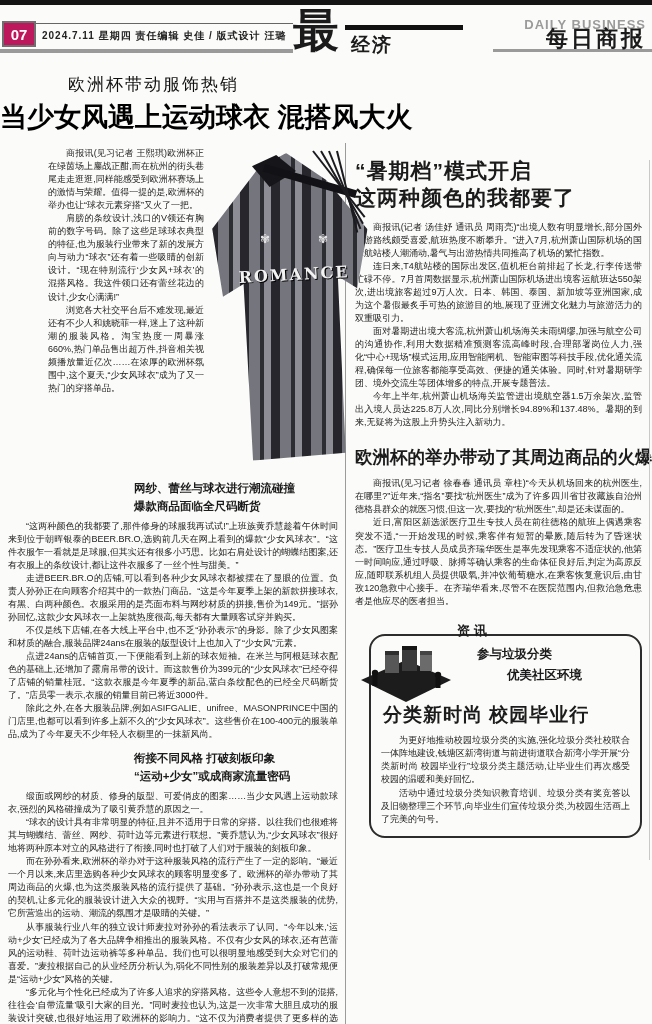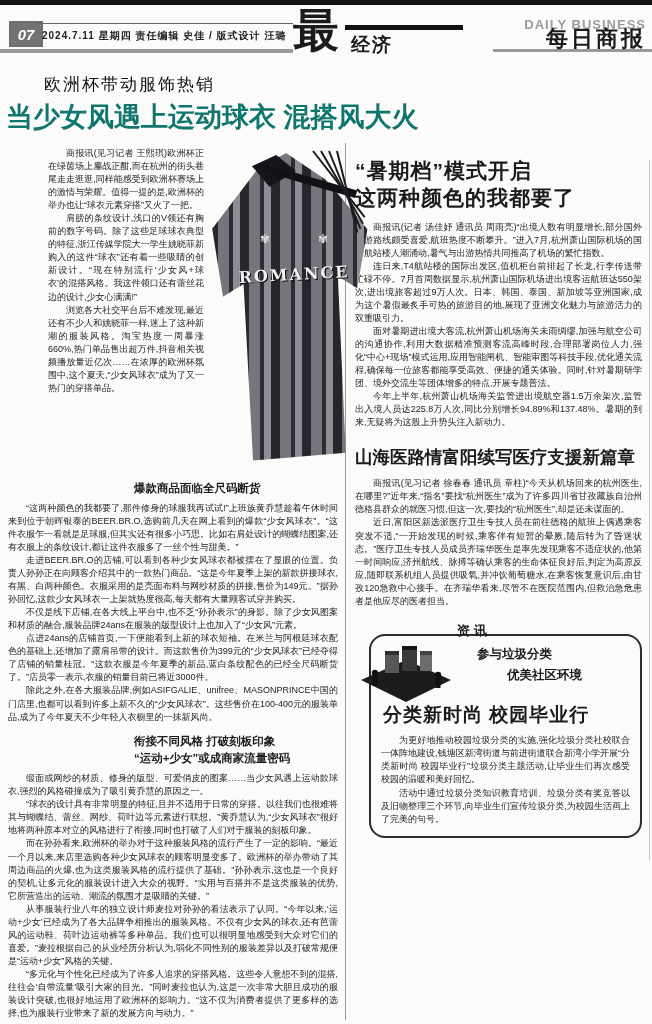--- a/index.html
+++ b/index.html
@@ -1,36 +1,36 @@
 <!DOCTYPE html>
 <html><head>
 <meta charset="utf-8">
 <style>
   html,body{margin:0;padding:0;}
   body{width:652px;height:1024px;background:#fbfbf9;color:#1b1b1b;
        font-family:"Liberation Sans",sans-serif;position:relative;overflow:hidden;}
   .topbar{height:5px;background:#141414;}
   
   .header{position:relative;height:52px;}
-  .pagenum{position:absolute;left:9px;top:16px;width:30px;height:22px;background:#737373;
+  .pagenum{position:absolute;left:2px;top:16px;width:30px;height:22px;background:#be185d;
            border:2px solid #6f6f6f;color:#fff;font-weight:bold;font-size:15px;
-           display:flex;align-items:center;justify-content:center;font-style:italic;}
+           display:flex;align-items:center;justify-content:center;}
   .dateline{position:absolute;left:42px;top:24px;font-size:10px;font-weight:bold;letter-spacing:1px;color:#222;}
   .hthin{position:absolute;left:36px;top:18px;width:395px;height:1px;background:#666;}
   .hthick{position:absolute;left:0;top:44px;width:448px;height:4px;background:#9a9a9a;}
   .hthickR{position:absolute;right:0;top:44px;width:170px;height:3px;background:#9a9a9a;}
   .masthead{position:absolute;left:293px;top:2px;width:200px;background:#fbfbf9;}
   .mast-char{font-family:"DejaVu Serif",serif;font-size:46px;font-weight:bold;line-height:1;display:inline-block;}
   .mast-bar{position:absolute;left:52px;top:18px;width:118px;height:5px;background:#111;}
   .mast-sec{position:absolute;left:58px;top:25px;font-size:19px;font-weight:bold;letter-spacing:2px;}
   .brand-en{position:absolute;right:6px;top:12px;font-size:13px;font-weight:bold;color:#9b9b9b;letter-spacing:1px;}
   .brand-cn{position:absolute;right:6px;top:19px;font-size:22px;font-weight:bold;letter-spacing:3px;font-family:"DejaVu Serif",serif;}
   
-  .kicker{font-size:17px;letter-spacing:2px;margin:16px 0 2px 44px;color:#111;}
-  .headline{font-size:27px;font-weight:bold;letter-spacing:0;margin:3px 0 8px 6px;color:#0f766e;}
+  .kicker{font-size:17px;letter-spacing:2px;margin:16px 0 2px 68px;color:#111;}
+  .headline{font-size:27px;font-weight:bold;letter-spacing:0;margin:3px 0 8px 0;color:#000000;}
   
   .cols{display:flex;padding:0 4px 0 8px;}
   .col-left{width:330px;flex:none;}
   .col-right{flex:1;border-left:1px solid #9b9b9b;margin-left:7px;padding:0 6px 0 9px;min-width:0;}
   .edge-line{position:absolute;right:2px;top:160px;height:700px;width:1px;background:#c9c9c9;}
   .p{font-size:9px;line-height:1.45;text-align:justify;text-indent:2em;margin:0;color:#232323;}
   .lead-row{display:flex;gap:6px;}
   .intro-col{width:156px;flex:none;padding-top:4px;margin-left:40px;}
   .subhead{font-weight:bold;font-size:11.5px;line-height:1.55;margin:9px 0 4px 126px;}
   .subhead div{white-space:nowrap;}
@@ -90,21 +90,21 @@
 
 <div class="kicker">欧洲杯带动服饰热销</div>
 <div class="headline">当少女风遇上运动球衣 混搭风大火</div>
 
 <div class="cols">
 
   <div class="col-left">
     <div class="lead-row">
       <div class="intro-col">
           <p class="p">商报讯(见习记者 王熙琪)欧洲杯正在绿茵场上鏖战正酣,而在杭州的街头巷尾走走逛逛,同样能感受到欧洲杯赛场上的激情与荣耀。值得一提的是,欧洲杯的举办也让“球衣元素穿搭”又火了一把。</p>
-          <p class="p">肩膀的条纹设计,浅口的V领还有胸前的数字号码。除了这些足球球衣典型的特征,浙江传媒学院大一学生姚晓菲新购入的这件“球衣”还有着一些吸睛的创新设计。“现在特别流行‘少女风+球衣’的混搭风格。我这件领口还有蕾丝花边的设计,少女心满满!”</p>
+          <p class="p">肩膀的条纹设计,浅口的V领还有胸前的数字号码。除了这些足球球衣典型的特征,也为服装行业带来了新的发展方向与动力“球衣”还有着一些吸睛的创新设计。“现在特别流行‘少女风+球衣’的混搭风格。我这件领口还有蕾丝花边的设计,少女心满满!”</p>
           <p class="p">浏览各大社交平台后不难发现,最近还有不少人和姚晓菲一样,迷上了这种新潮的服装风格。淘宝热度一周暴涨660%,热门单品售出超万件,抖音相关视频播放量近亿次……在浓厚的欧洲杯氛围中,这个夏天,“少女风球衣”成为了又一热门的穿搭单品。</p>
         </div>
       <div class="jersey">
         <div class="jersey-body"></div>
         <div class="jersey-collar"></div>
         <div class="jersey-slant"></div>
         <div class="straps">
           <span class="strap"></span>
             <span class="strap"></span>
             <span class="strap"></span>
@@ -112,20 +112,21 @@
         </div>
         <div class="jersey-crests">
           <span class="crest">✾</span>
           <span class="crest">✾</span>
         </div>
         <div class="jersey-word">ROMANCE</div>
       </div>
     </div>
 
     <div class="subhead">
+      <div>网纱、蕾丝与球衣进行潮流碰撞</div>
       <div>爆款商品面临全尺码断货</div>
     </div>
     <div>
         <p class="p">“这两种颜色的我都要了,那件修身的球服我再试试!”上班族黄乔慧趁着午休时间来到位于朝晖银泰的BEER.BR.O,选购前几天在网上看到的爆款“少女风球衣”。“这件衣服乍一看就是足球服,但其实还有很多小巧思。比如右肩处设计的蝴蝶结图案,还有衣服上的条纹设计,都让这件衣服多了一丝个性与甜美。”</p>
         <p class="p">走进BEER.BR.O的店铺,可以看到各种少女风球衣都被摆在了显眼的位置。负责人孙孙正在向顾客介绍其中的一款热门商品。“这是今年夏季上架的新款拼接球衣,有黑、白两种颜色。衣服采用的是亮面布料与网纱材质的拼接,售价为149元。”据孙孙回忆,这款少女风球衣一上架就热度很高,每天都有大量顾客试穿并购买。</p>
         <p class="p">不仅是线下店铺,在各大线上平台中,也不乏“孙孙表示”的身影。除了少女风图案和材质的融合,服装品牌24ans在服装的版型设计上也加入了“少女风”元素。</p>
         <p class="p">点进24ans的店铺首页,一下便能看到上新的球衣短袖。在米兰与阿根廷球衣配色的基础上,还增加了露肩吊带的设计。而这款售价为399元的“少女风球衣”已经夺得了店铺的销量桂冠。“这款衣服是今年夏季的新品,蓝白条纹配色的已经全尺码断货了。”店员零一表示,衣服的销量目前已将近3000件。</p>
         <p class="p">除此之外,在各大服装品牌,例如ASIFGALIE、unifree、MASONPRINCE中国的门店里,也都可以看到许多上新不久的“少女风球衣”。这些售价在100-400元的服装单品,成为了今年夏天不少年轻人衣橱里的一抹新风尚。</p>
       </div>
 
@@ -147,24 +148,24 @@
       <div>“暑期档”模式开启</div>
       <div>这两种颜色的我都要了</div>
     </div>
     <div>
         <p class="p">商报讯(记者 汤佳妤 通讯员 周雨亮)“出境人数有明显增长,部分国外旅游路线颇受喜爱,航班热度不断攀升。”进入7月,杭州萧山国际机场的国际航站楼人潮涌动,暑气与出游热情共同推高了机场的繁忙指数。</p>
         <p class="p">连日来,T4航站楼的国际出发区,值机柜台前排起了长龙,行李传送带忙碌不停。7月首周数据显示,杭州萧山国际机场进出境客运航班达550架次,进出境旅客超过9万人次。日本、韩国、泰国、新加坡等亚洲国家,成为这个暑假最炙手可热的旅游目的地,展现了亚洲文化魅力与旅游活力的双重吸引力。</p>
         <p class="p">面对暑期进出境大客流,杭州萧山机场海关未雨绸缪,加强与航空公司的沟通协作,利用大数据精准预测客流高峰时段,合理部署岗位人力,强化“中心+现场”模式运用,应用智能闸机、智能审图等科技手段,优化通关流程,确保每一位旅客都能享受高效、便捷的通关体验。同时,针对暑期研学团、境外交流生等团体增多的特点,开展专题普法。</p>
         <p class="p">今年上半年,杭州萧山机场海关监管进出境航空器1.5万余架次,监管出入境人员达225.8万人次,同比分别增长94.89%和137.48%。暑期的到来,无疑将为这股上升势头注入新动力。</p>
       </div>
 
-    <div class="rh2">山海医路情富阳续写医疗支援新篇章</div>
+    <div class="rh2">欧洲杯的举办带动了其周边商品的火爆</div>
     <div>
         <p class="p">商报讯(见习记者 徐春春 通讯员 章柱)“今天从机场回来的杭州医生,在哪里?”近年来,“指名”要找“杭州医生”成为了许多四川省甘孜藏族自治州德格县群众的就医习惯,但这一次,要找的“杭州医生”,却是还未谋面的。</p>
-        <p class="p">近日,富阳区新选派医疗卫生专技人员在前往德格的航班上偶遇乘客突发不适,“一开始发现的时候,乘客伴有短暂的晕厥,随后转为了昏迷状态。”医疗卫生专技人员成员齐瑞华医生是率先发现乘客不适症状的,他第一时间响应,济州航线、脉搏等确认乘客的生命体征良好后,判定为高原反应,随即联系机组人员提供吸氧,并冲饮葡萄糖水,在乘客恢复意识后,由甘孜120急救中心接手。在齐瑞华看来,尽管不在医院范围内,但救治急危患者是他应尽的医者担当。</p>
+        <p class="p">近日,富阳区新选派医疗卫生专技人员在前往德格的航班上偶遇乘客突发不适,“一开始发现的时候,乘客伴有短暂的晕厥,随后转为了昏迷状态。”医疗卫生专技人员成员齐瑞华医生是率先发现乘客不适症状的,他第一时间响应,通过呼吸、脉搏等确认乘客的生命体征良好后,判定为高原反应,随即联系机组人员提供吸氧,并冲饮葡萄糖水,在乘客恢复意识后,由甘孜120急救中心接手。在齐瑞华看来,尽管不在医院范围内,但救治急危患者是他应尽的医者担当。</p>
       </div>
 
     <div class="info-wrap">
       <div class="info-tag">资讯</div>
       <div class="info-illo">
         <svg width="98" height="76" viewBox="0 0 98 76">
           <polygon points="4,52 49,32 94,52 49,74" fill="#1c1c1c"></polygon>
           <rect x="28" y="26" width="14" height="19" fill="#575757"></rect>
           <rect x="28" y="23" width="14" height="4" fill="#2e2e2e"></rect>
           <rect x="45" y="21" width="15" height="22" fill="#3a3a3a"></rect>

